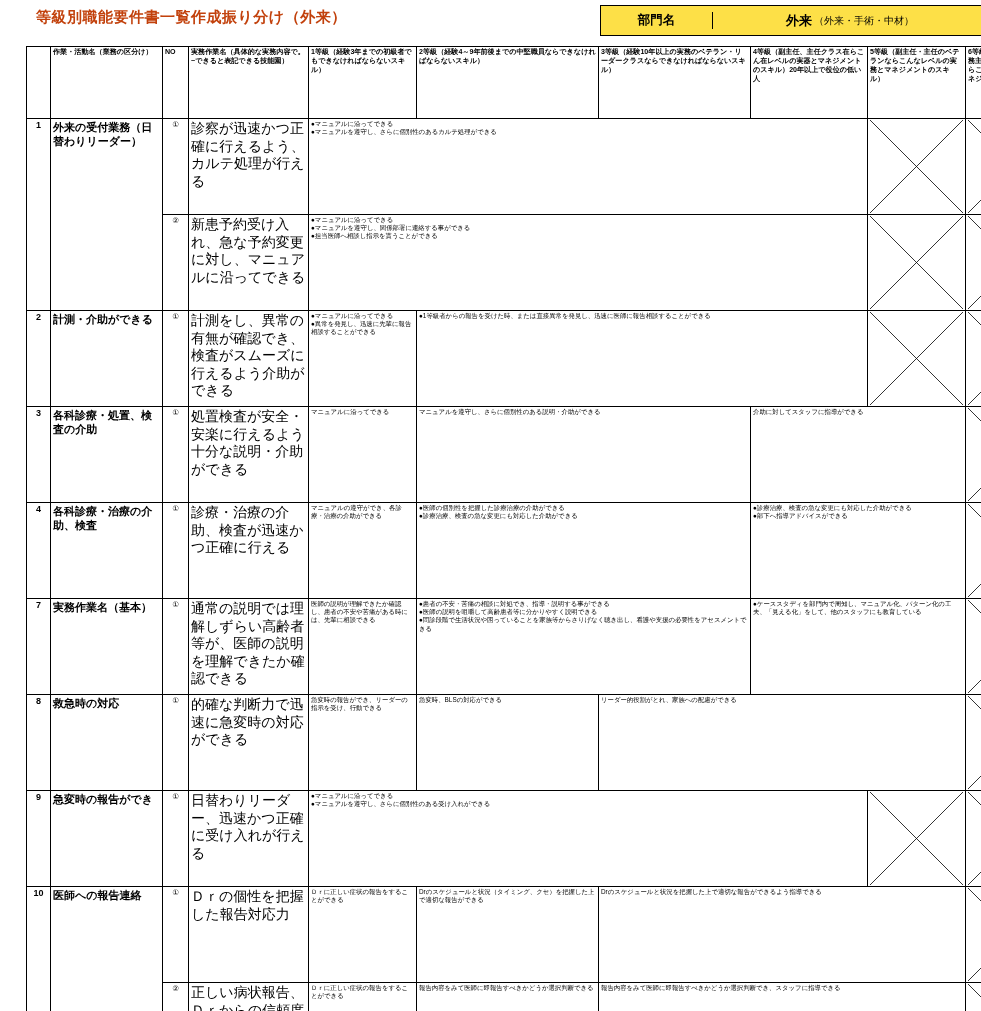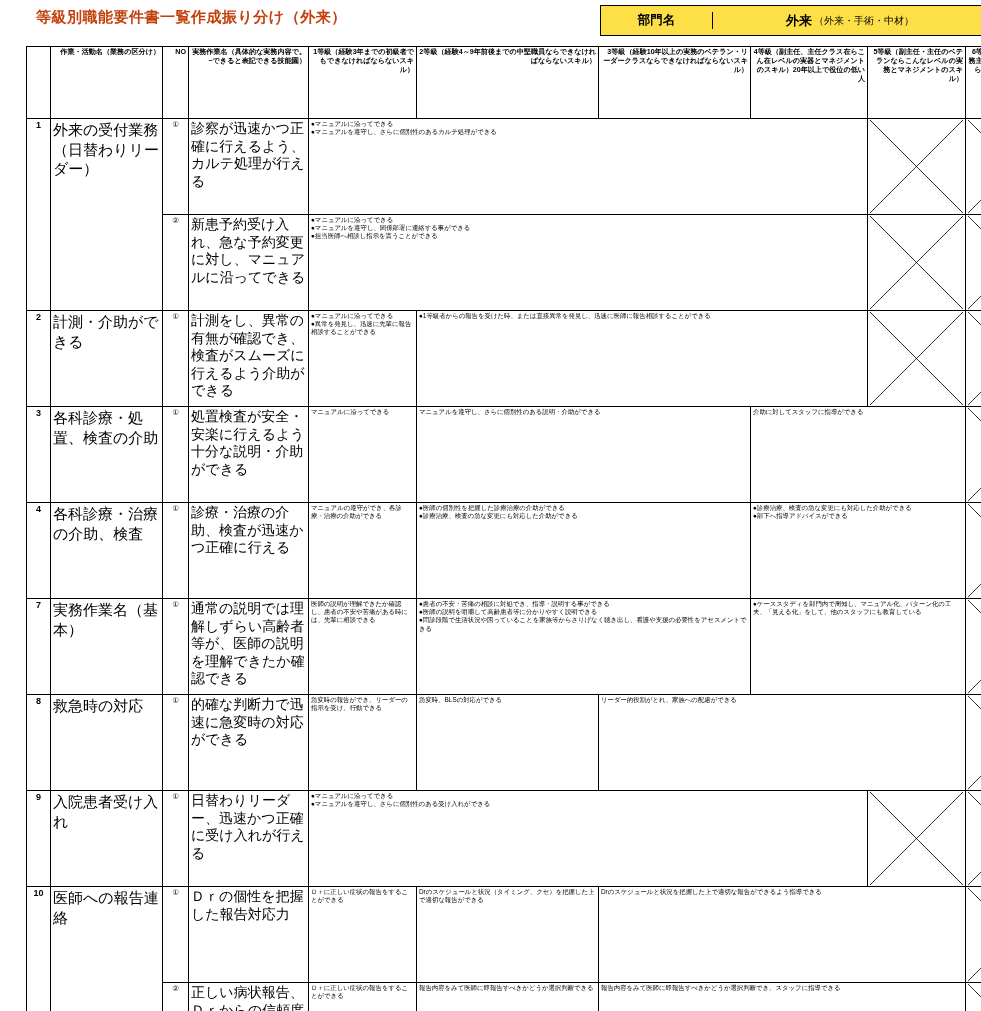--- a/index.html
+++ b/index.html
@@ -80,41 +80,41 @@
     color: #000;
     background: #ffffff;
   }
 
   
   thead th {
     background: #00a94f;
     color: #ffffff;
     font-weight: bold;
     font-size: 7.1px;
-    text-align: right;
+    text-align: left;
     vertical-align: middle;
     line-height: 1.25;
     padding: 2px 2px;
     height: 72px;
   }
   th.h-g4 { background: #00a94f; color: #ffff00; }
 
   
   td.c-no {
     text-align: center;
     vertical-align: middle;
     font-size: 9px;
     font-weight: bold;
     background: #dce6f2;
   }
   td.c-act {
     background: #dce6f2;
     vertical-align: middle;
-    font-size: 15px;
-    font-weight: normal;
+    font-size: 11px;
+    font-weight: bold;
     line-height: 1.3;
     padding: 2px 3px;
   }
   td.c-sub {
     text-align: center;
     vertical-align: middle;
     font-size: 7.5px;
   }
   td.c-task {
     background: #e2efda;
@@ -329,21 +329,21 @@
             </td>
             <td class="x-cell">
               <svg viewBox="0 0 100 100" preserveAspectRatio="none">
                 <line x1="0" y1="0" x2="100" y2="100" stroke="#000" stroke-width="0.8" vector-effect="non-scaling-stroke"></line>
                 <line x1="100" y1="0" x2="0" y2="100" stroke="#000" stroke-width="0.8" vector-effect="non-scaling-stroke"></line>
               </svg>
             </td>
           </tr>
           <tr style="height: 29px;">
             <td class="c-no">9</td>
-            <td class="c-act">入院患者受け入れ</td>
+            <td class="c-act">急変時の報告ができ</td>
             <td class="c-sub">①</td>
             <td class="c-task">日替わりリーダー、迅速かつ正確に受け入れが行える</td>
             <td colspan="4">
               <span class="bl">●マニュアルに沿ってできる</span>
               <span class="bl">●マニュアルを遵守し、さらに個別性のある受け入れができる</span>
             </td>
             <td class="x-cell">
               <svg viewBox="0 0 100 100" preserveAspectRatio="none">
                 <line x1="0" y1="0" x2="100" y2="100" stroke="#000" stroke-width="0.8" vector-effect="non-scaling-stroke"></line>
                 <line x1="100" y1="0" x2="0" y2="100" stroke="#000" stroke-width="0.8" vector-effect="non-scaling-stroke"></line>

